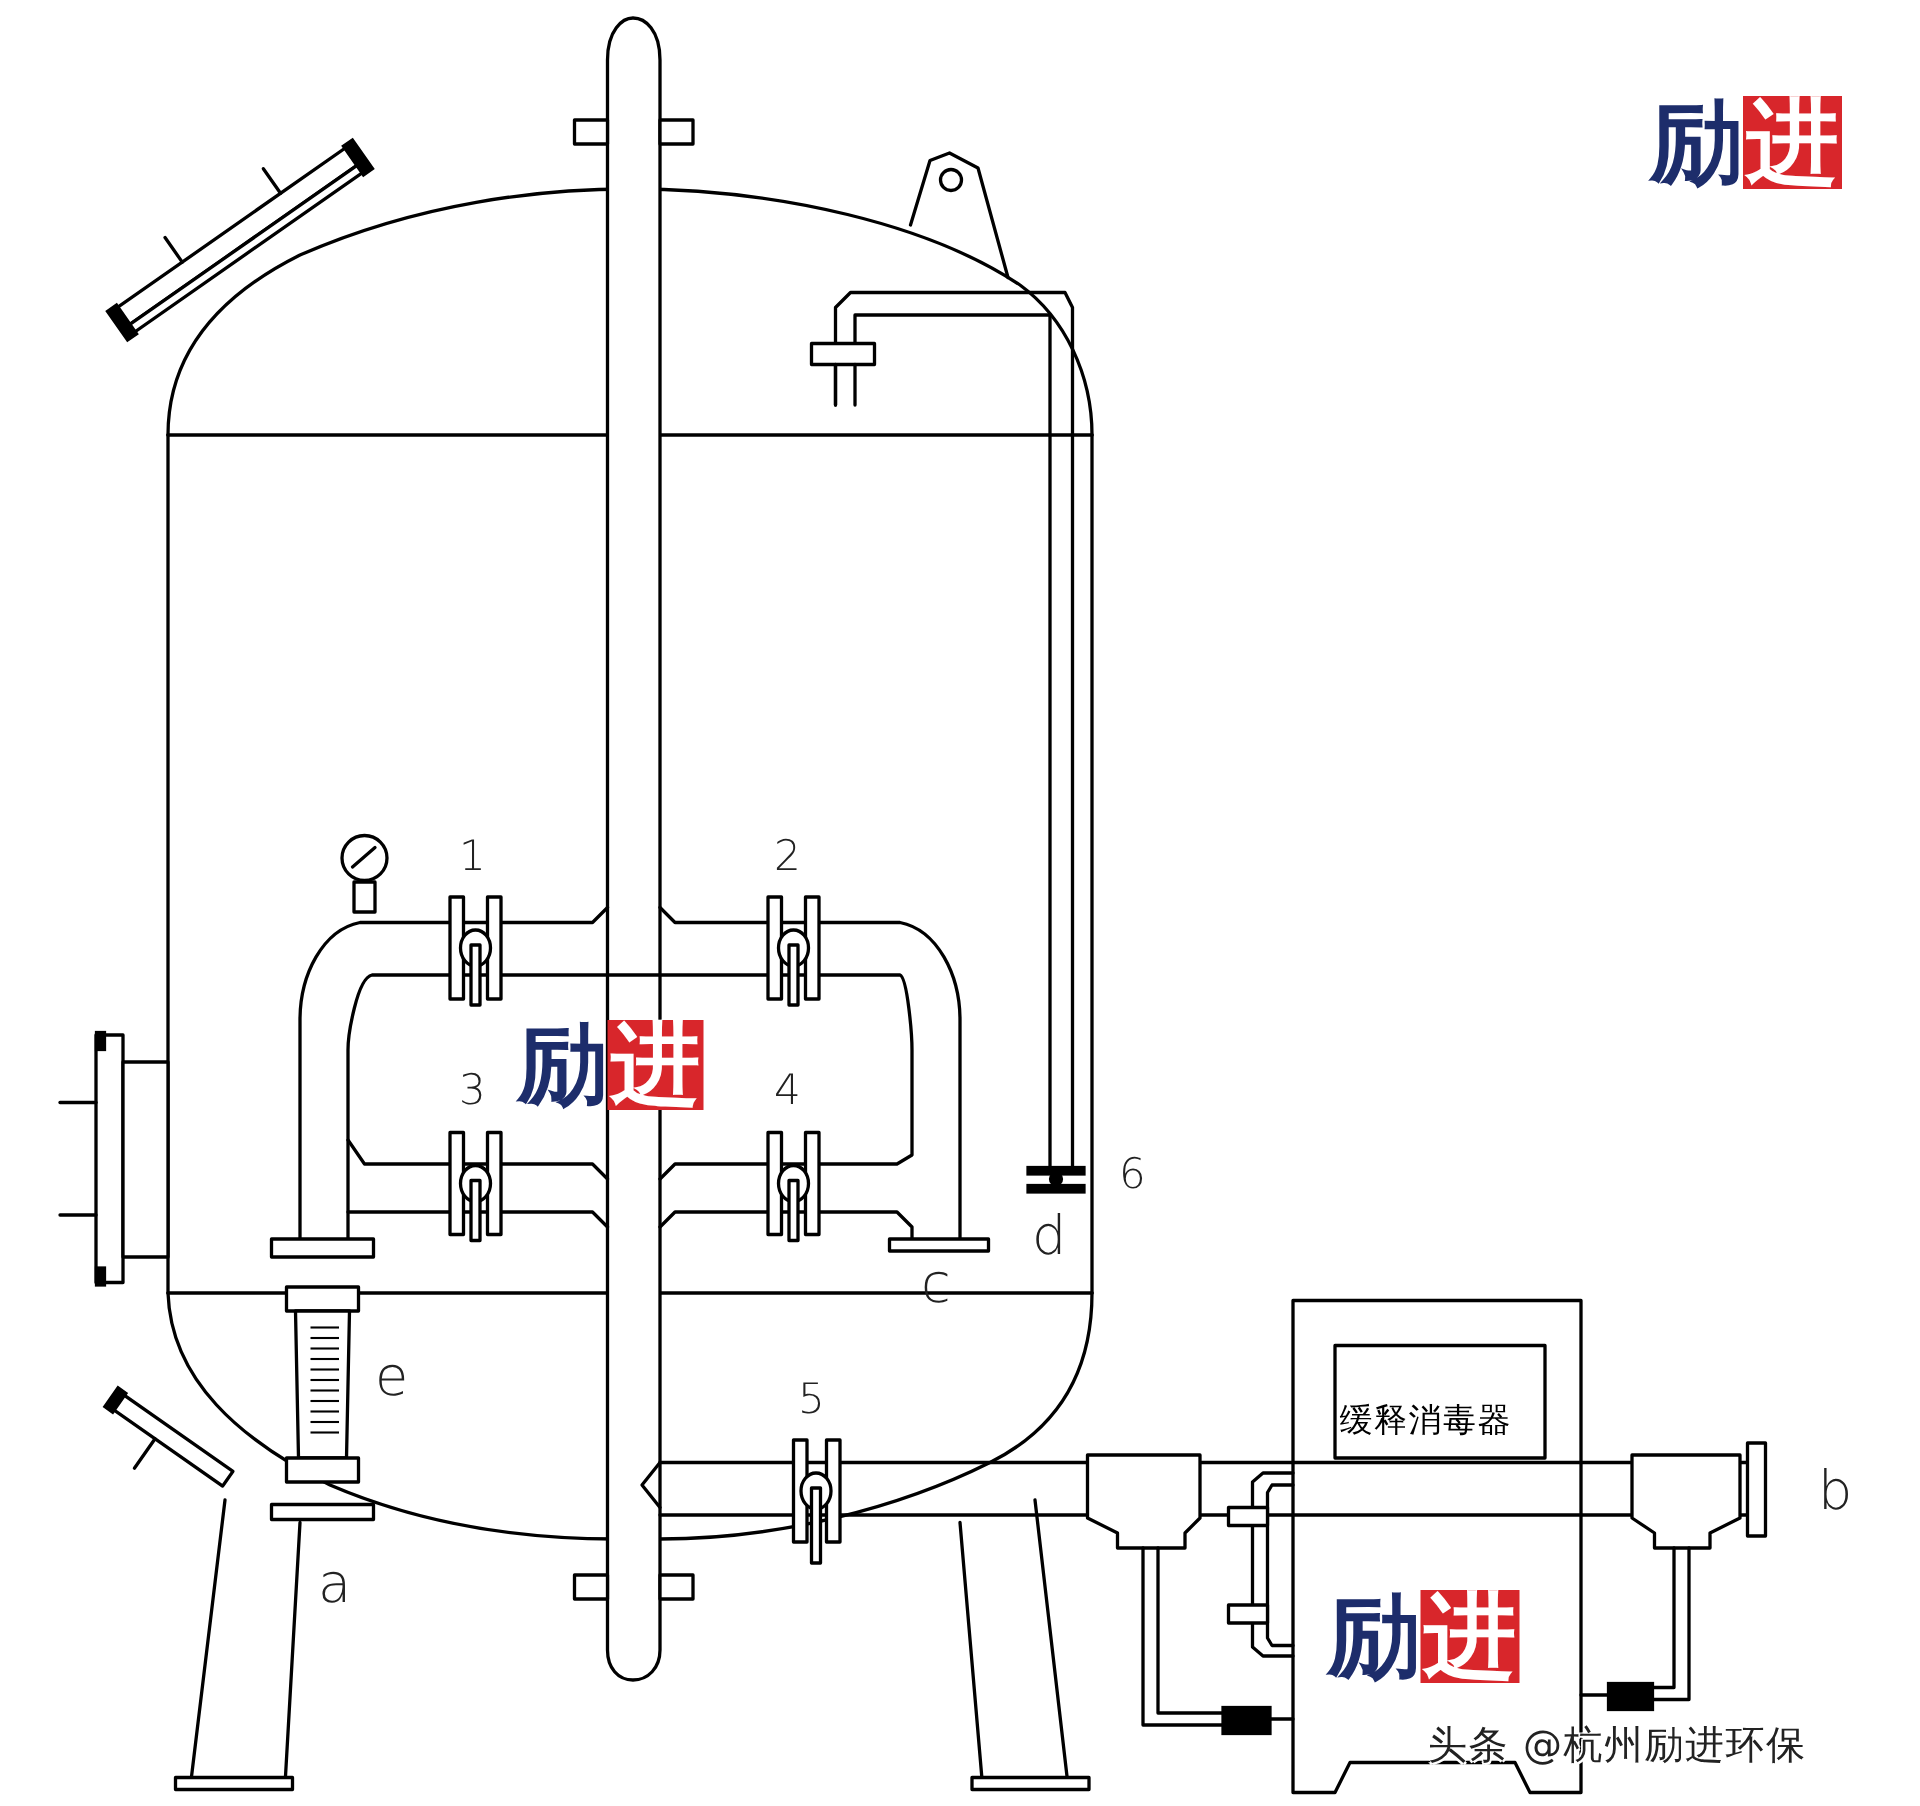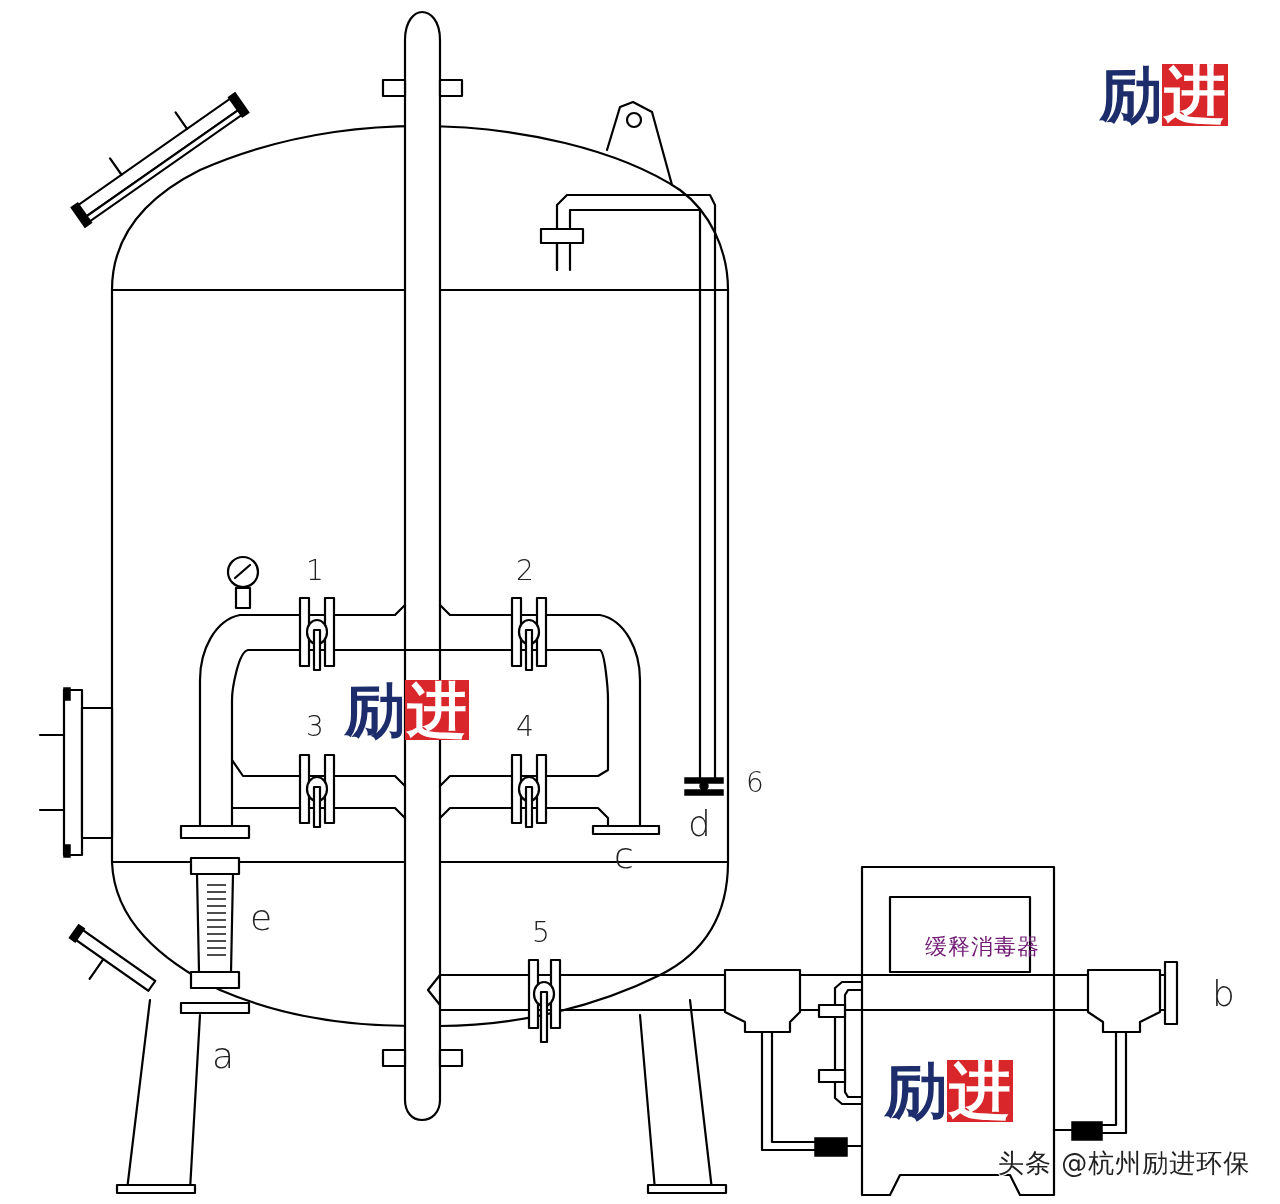--- a/index.html
+++ b/index.html
@@ -8,21 +8,21 @@
   svg.drawing { position: absolute; left: 0; top: 0; }
   .ln { fill: none; stroke: #000; stroke-width: 2.2; stroke-linejoin: round; stroke-linecap: round; }
   .lnw { fill: #fff; stroke: #000; stroke-width: 2.2; stroke-linejoin: round; }
   .thin { fill: none; stroke: #000; stroke-width: 1.4; }
   .blk { fill: #000; stroke: #000; stroke-width: 1.5; }
   .lbl { font-family: "DejaVu Sans", sans-serif; font-size: 28px; fill: #222; font-weight: 300; }
   .lbl-letter { font-family: "DejaVu Sans", sans-serif; font-size: 36px; fill: #222; font-weight: 300; }
   .logo { position: absolute; display: flex; align-items: center; font-family: "DejaVu Serif", serif; font-weight: bold; line-height: 1; }
   .logo .c1 { color: #1d2d6b; }
   .logo .c2 { color: #fff; background: #d8262b; padding: 0 2px; }
-  .box-label { position: absolute; font-family: "DejaVu Sans", sans-serif; font-size: 22px; color: #701a75; letter-spacing: 1px; padding-left: 32px; }
+  .box-label { position: absolute; font-family: "DejaVu Sans", sans-serif; font-size: 22px; color: #000000; letter-spacing: 1px; }
   .watermark { position: absolute; font-family: "DejaVu Sans", sans-serif; font-size: 26px; color: #222;
                text-shadow: 1px 1px 0 #fff, -1px -1px 0 #fff, 1px -1px 0 #fff, -1px 1px 0 #fff; letter-spacing: 1px; }
 </style>
 </head>
 <body>
 
 <svg class="drawing" width="1280" height="1204" viewBox="0 0 1280 1204">
 
   <g>
     <path class="ln" d="M112 290 L112 862 M728 290 L728 862"></path>
@@ -213,13 +213,13 @@
   <span class="c1">励</span>
   <span class="c2">进</span>
 </div>
 <div class="logo" style="left:885px; top:1060px; font-size:62px;">
   <span class="c1">励</span>
   <span class="c2">进</span>
 </div>
 
 <div class="box-label" style="left:893px; top:932px;">缓释消毒器</div>
 
-<div class="watermark" style="left:998px; top:1146px;">头条 @杭州励进环保</div>
+<div class="watermark" style="left:952px; top:1146px;">头条 @杭州励进环保</div>
 
 </body></html>

